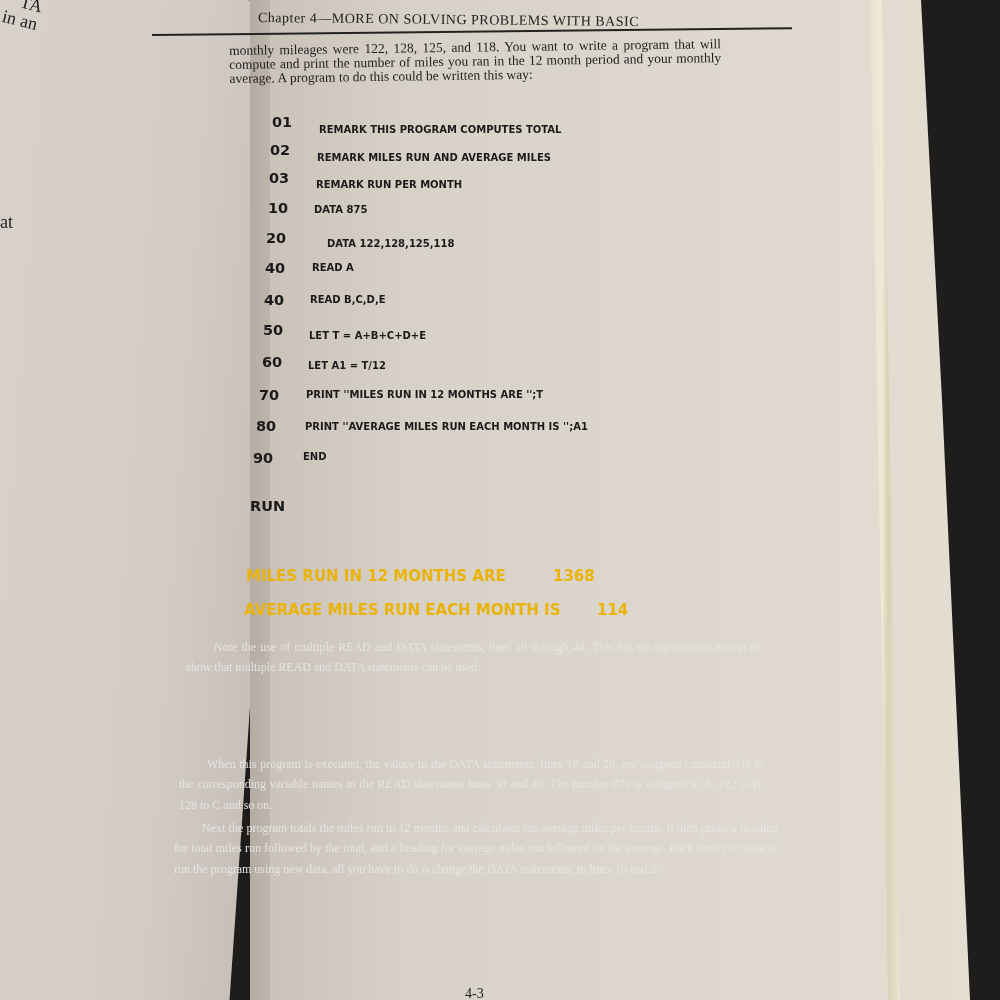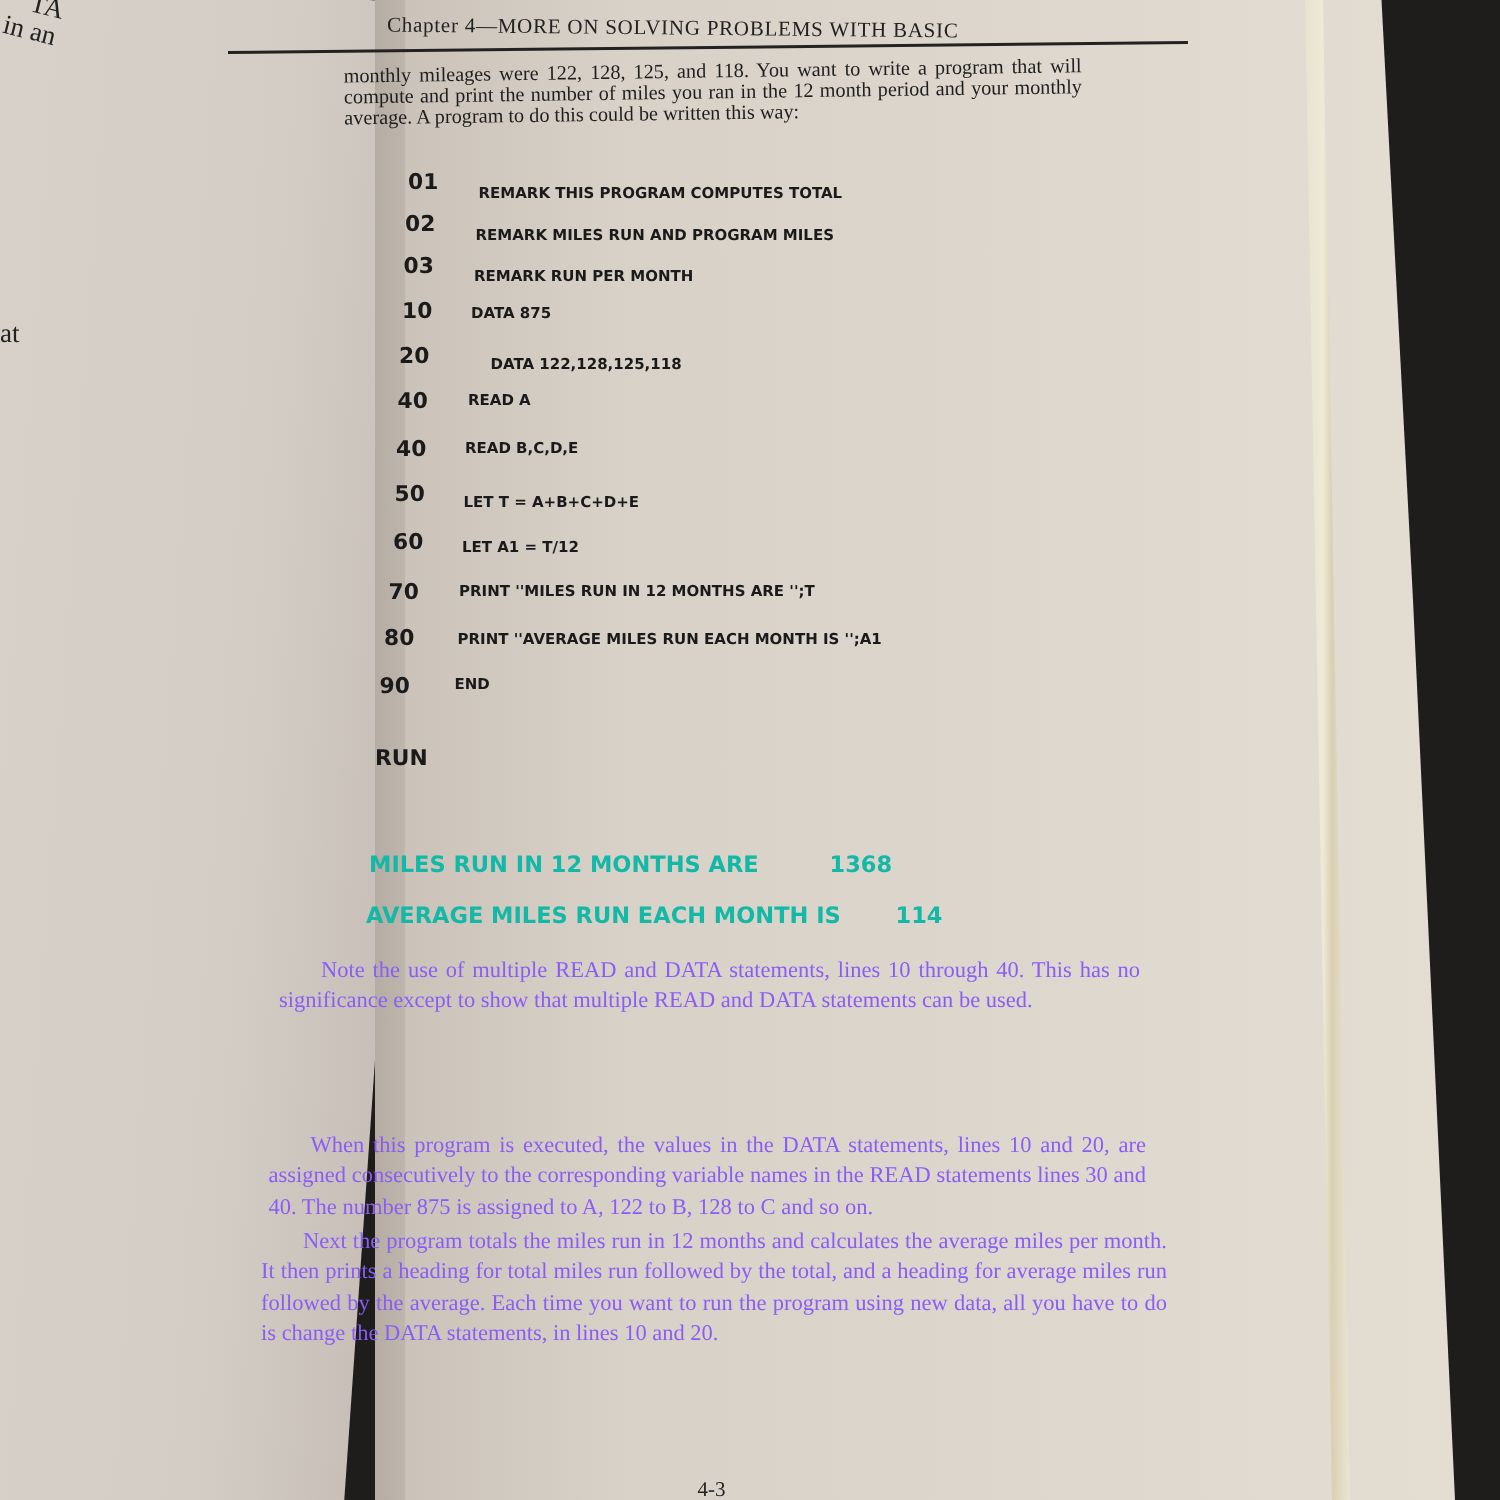--- a/index.html
+++ b/index.html
@@ -41,23 +41,23 @@
   }
   .intro {
     position:absolute; left:229px; top:44px; width:492px; font-size:13.5px; line-height:14px;
     color:#1e1e1e; text-align:justify; transform:rotate(-0.8deg); transform-origin:left top;
   }
   .code {
     position:absolute; font-family:"DejaVu Sans", sans-serif; font-weight:bold;
     font-size:10px; color:#1a1a1a; white-space:pre;
   }
   .ln { position:absolute; font-family:"DejaVu Sans", sans-serif; font-weight:bold; font-size:14.5px; color:#1a1a1a; }
-  .out { position:absolute; font-family:"DejaVu Sans", sans-serif; font-weight:bold; font-size:15px; color:#14b8a6; white-space:pre; }
+  .out { position:absolute; font-family:"DejaVu Sans", sans-serif; font-weight:bold; font-size:15px; color:#eab308; white-space:pre; }
   .para {
-    position:absolute; font-size:15px; line-height:20.3px; color:#8b5cf6; text-align:justify;
+    position:absolute; font-size:12px; line-height:20.3px; color:#e5e5e5; text-align:justify;
     text-indent:28px;
   }
   .pagenum { position:absolute; left:465px; top:986px; font-size:14px; color:#222; }
 </style>
 </head>
 <body>
 
 <div class="left-page"></div>
 <span class="left-text" style="left:20px;top:-6px;transform:rotate(14deg);">TA</span>
 <span class="left-text" style="left:2px;top:10px;transform:rotate(14deg);">in an</span>
@@ -70,21 +70,21 @@
 <div class="header">Chapter 4—MORE ON SOLVING PROBLEMS WITH BASIC</div>
 <div class="header-rule"></div>
 
 <div class="intro">monthly mileages were 122, 128, 125, and 118. You want to write a program that will compute and print the number of miles you ran in the 12 month period and your monthly average. A program to do this could be written this way:</div>
 
 <div>
   <span class="ln" style="left:272px;top:114px;">01</span>
   <span class="code" style="left:319px;top:124px;">REMARK THIS PROGRAM COMPUTES TOTAL</span>
 
   <span class="ln" style="left:270px;top:142px;">02</span>
-  <span class="code" style="left:317px;top:152px;">REMARK MILES RUN AND PROGRAM MILES</span>
+  <span class="code" style="left:317px;top:152px;">REMARK MILES RUN AND AVERAGE MILES</span>
 
   <span class="ln" style="left:269px;top:170px;">03</span>
   <span class="code" style="left:316px;top:179px;">REMARK RUN PER MONTH</span>
 
   <span class="ln" style="left:268px;top:200px;">10</span>
   <span class="code" style="left:314px;top:204px;">DATA 875</span>
 
   <span class="ln" style="left:266px;top:230px;">20</span>
   <span class="code" style="left:313px;top:238px;margin-left:14px;">DATA 122,128,125,118</span>
 

